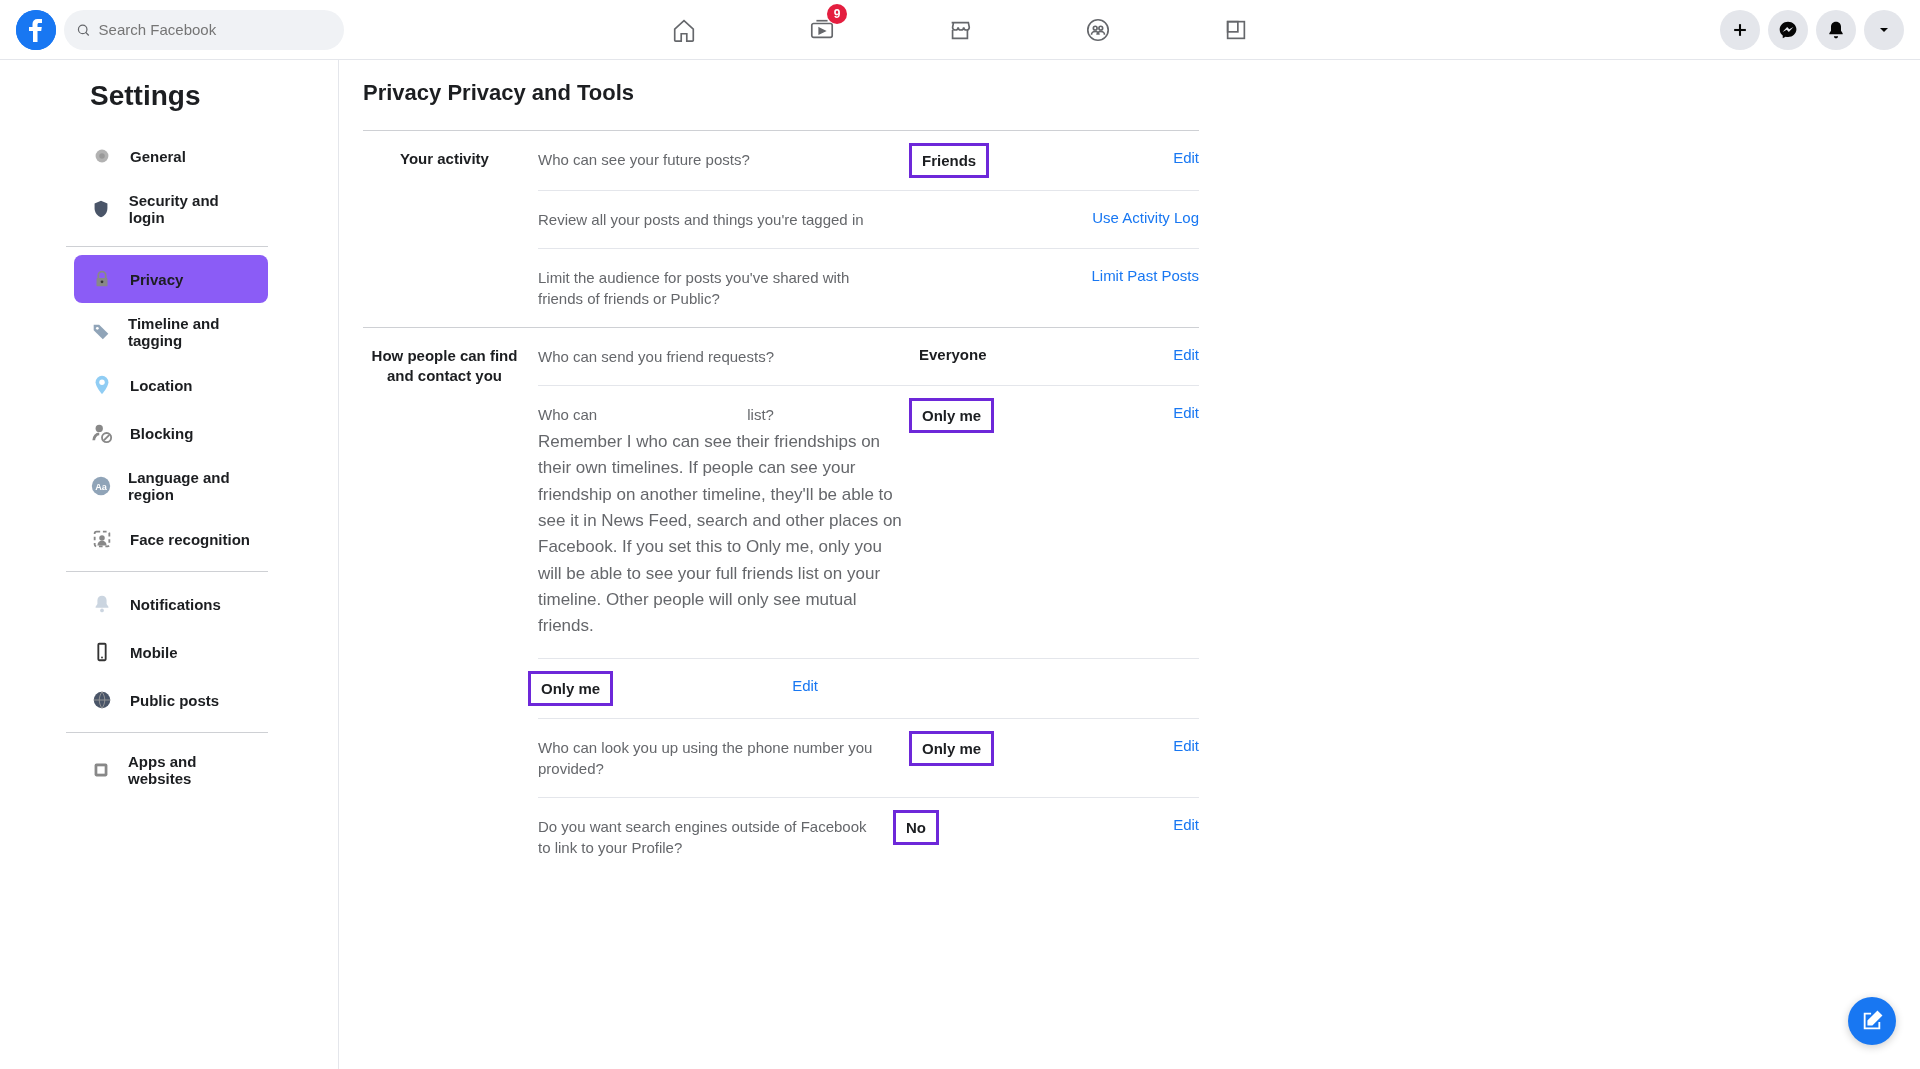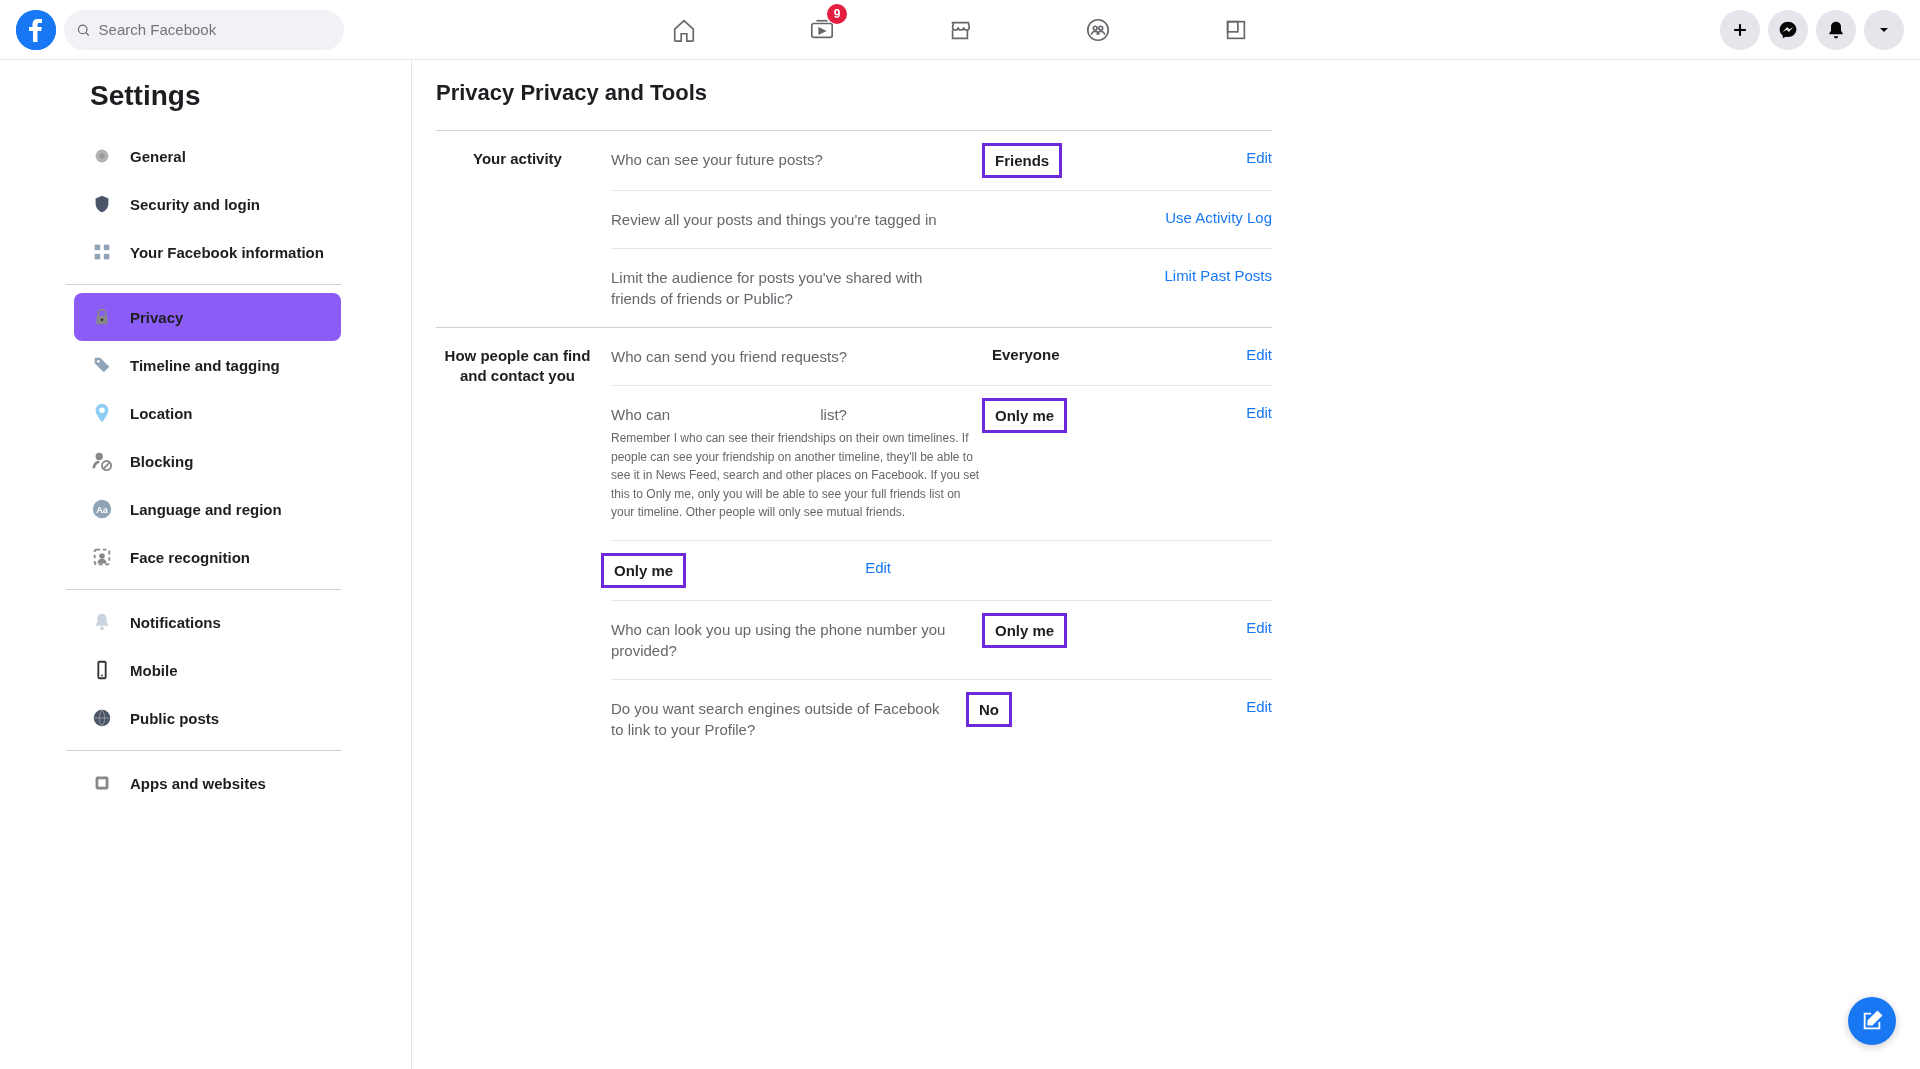--- a/index.html
+++ b/index.html
@@ -113,21 +113,21 @@
       justify-content: center;
       cursor: pointer;
       color: #050505;
     }
     
     .main-layout {
       display: flex;
     }
     
     .sidebar {
-      width: 412px;
+      width: 339px;
       padding: 20px 70px 0 90px;
       border-right: 1px solid #e4e6eb;
       min-height: calc(100vh - 60px);
     }
     .sidebar h1 {
       font-size: 28px;
       font-weight: 800;
       color: #1c1e21;
       margin-bottom: 20px;
     }
@@ -200,21 +200,21 @@
       gap: 16px;
     }
     .setting-question {
       flex: 1;
       color: #65676b;
       font-size: 15px;
       line-height: 1.4;
       padding-right: 12px;
     }
     .setting-question .sub {
-      font-size: 12px;
+      font-size: 17px;
       color: #65676b;
       margin-top: 4px;
       line-height: 1.55;
     }
     .setting-value {
       width: 120px;
       font-weight: 700;
       font-size: 15px;
       color: #1c1e21;
       text-align: left;
@@ -342,31 +342,20 @@
           </span>
           <span>General</span>
         </div>
         <div class="sidebar-item">
           <span class="icon-wrap">
             <svg width="22" height="22" viewBox="0 0 24 24">
               <path d="M12 3l7 3v5c0 5-3 9-7 10-4-1-7-5-7-10V6l7-3z" fill="#4a5568"></path>
             </svg>
           </span>
           <span>Security and login</span>
-        </div>
-        <div class="sidebar-item">
-          <span class="icon-wrap">
-            <svg width="22" height="22" viewBox="0 0 24 24">
-              <rect x="4" y="4" width="6" height="6" fill="#90a4b8"></rect>
-              <rect x="14" y="4" width="6" height="6" fill="#90a4b8"></rect>
-              <rect x="4" y="14" width="6" height="6" fill="#90a4b8"></rect>
-              <rect x="14" y="14" width="6" height="6" fill="#90a4b8"></rect>
-            </svg>
-          </span>
-          <span>Your Facebook information</span>
         </div>
         <hr class="sidebar-divider">
         <div class="sidebar-item active">
           <span class="icon-wrap">
             <svg width="22" height="22" viewBox="0 0 24 24">
               <rect x="6" y="11" width="12" height="9" rx="1" fill="#888"></rect>
               <path d="M8 11V8a4 4 0 018 0v3" fill="none" stroke="#888" stroke-width="2"></path>
               <circle cx="12" cy="15" r="1.5" fill="#333"></circle>
             </svg>
           </span>

